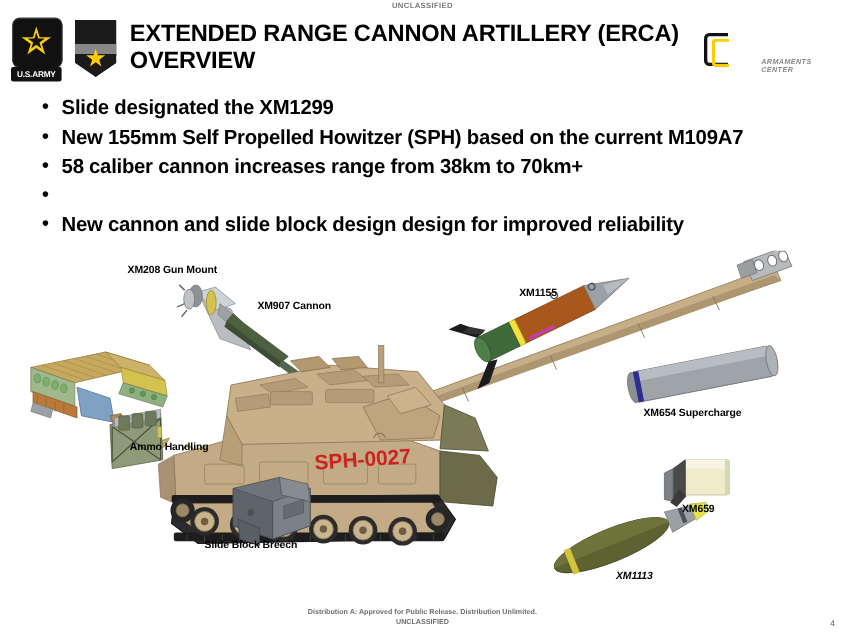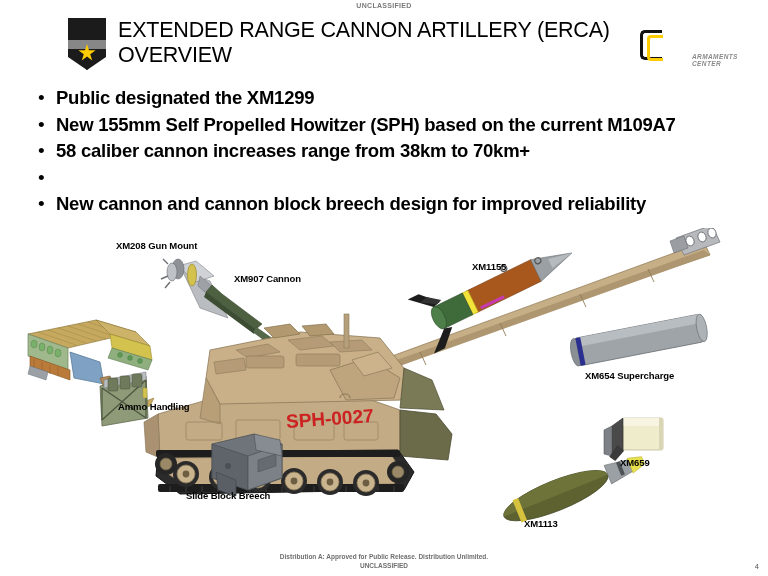--- a/index.html
+++ b/index.html
@@ -151,21 +151,21 @@
     background: #FFCC00;
     clip-path: polygon(50% 0%, 61% 35%, 98% 35%, 68% 57%, 79% 91%, 50% 70%, 21% 91%, 32% 57%, 2% 35%, 39% 35%);
   }
 
   .slide-title {
     position: absolute;
     left: 118px;
     top: 6px;
     width: 500px;
     font-size: 21.5px;
-    font-weight: normal;
+    font-weight: bold;
     line-height: 25px;
     letter-spacing: -0.2px;
     color: #000000;
   }
 
   
   .devcom-logo {
     position: absolute;
     right: 10px;
     top: 14px;
@@ -297,20 +297,26 @@
 </style>
 </head>
 <body>
 
 <div id="slide">
 
   <div class="classification-top">UNCLASSIFIED</div>
 
   <div class="header-zone">
 
+    <div class="army-logo">
+      <div class="plate"></div>
+      <div class="star"></div>
+      <div class="star-inner"></div>
+      <div class="wordmark">U.S.ARMY</div>
+    </div>
 
     <div class="ac-shield">
       <div class="body"></div>
       <div class="rays"></div>
       <div class="grayband"></div>
       <div class="cover"></div>
       <div class="ministar"></div>
     </div>
 
     <div class="slide-title">EXTENDED RANGE CANNON ARTILLERY (ERCA) OVERVIEW</div>
@@ -321,36 +327,36 @@
         <div class="inner"></div>
       </div>
       <div class="devcom-sub1">ARMAMENTS</div>
       <div class="devcom-sub2">CENTER</div>
     </div>
   </div>
 
   <div class="bullets">
     <div class="bullet-row">
       <div class="bullet-mark">•</div>
-      <div class="bullet-text">Public designated the XM1299</div>
+      <div class="bullet-text">Slide designated the XM1299</div>
     </div>
     <div class="bullet-row">
       <div class="bullet-mark">•</div>
       <div class="bullet-text">New 155mm Self Propelled Howitzer (SPH) based on the current M109A7</div>
     </div>
     <div class="bullet-row">
       <div class="bullet-mark">•</div>
       <div class="bullet-text">58 caliber cannon increases range from 38km to 70km+</div>
     </div>
     <div class="bullet-row">
       <div class="bullet-mark">•</div>
     </div>
     <div class="bullet-row">
       <div class="bullet-mark">•</div>
-      <div class="bullet-text">New cannon and cannon block breech design for improved reliability</div>
+      <div class="bullet-text">New cannon and slide block design design for improved reliability</div>
     </div>
   </div>
 
   <div class="diagram">
 
     <svg width="768" height="310" viewBox="0 0 768 310">
 
       <g>
 
         <line x1="196" y1="290" x2="196" y2="290" stroke="none"></line>
@@ -626,21 +632,21 @@
                 color:#cc2222; font-family:'Liberation Sans',sans-serif; transform:rotate(-4deg);">SPH-0027</div>
 
     
     <div class="dlabel" style="left:116px; top:12px;">XM208 Gun Mount</div>
     <div class="dlabel" style="left:234px; top:45px;">XM907 Cannon</div>
     <div class="dlabel" style="left:118px; top:173px;">Ammo Handling</div>
     <div class="dlabel" style="left:186px; top:262px;">Slide Block Breech</div>
     <div class="dlabel" style="left:472px; top:33px;">XM1155</div>
     <div class="dlabel" style="left:585px; top:142px;">XM654 Supercharge</div>
     <div class="dlabel" style="left:620px; top:229px;">XM659</div>
-    <div class="dlabel" style="left:524px; top:290px;">XM1113</div>
+    <div class="dlabel" style="left:560px; top:290px;font-style:italic;">XM1113</div>
   </div>
 
   <div class="footer">
     <div>Distribution A: Approved for Public Release.  Distribution Unlimited.</div>
     <div>UNCLASSIFIED</div>
   </div>
   <div class="page-number">4</div>
 
 </div>
 

